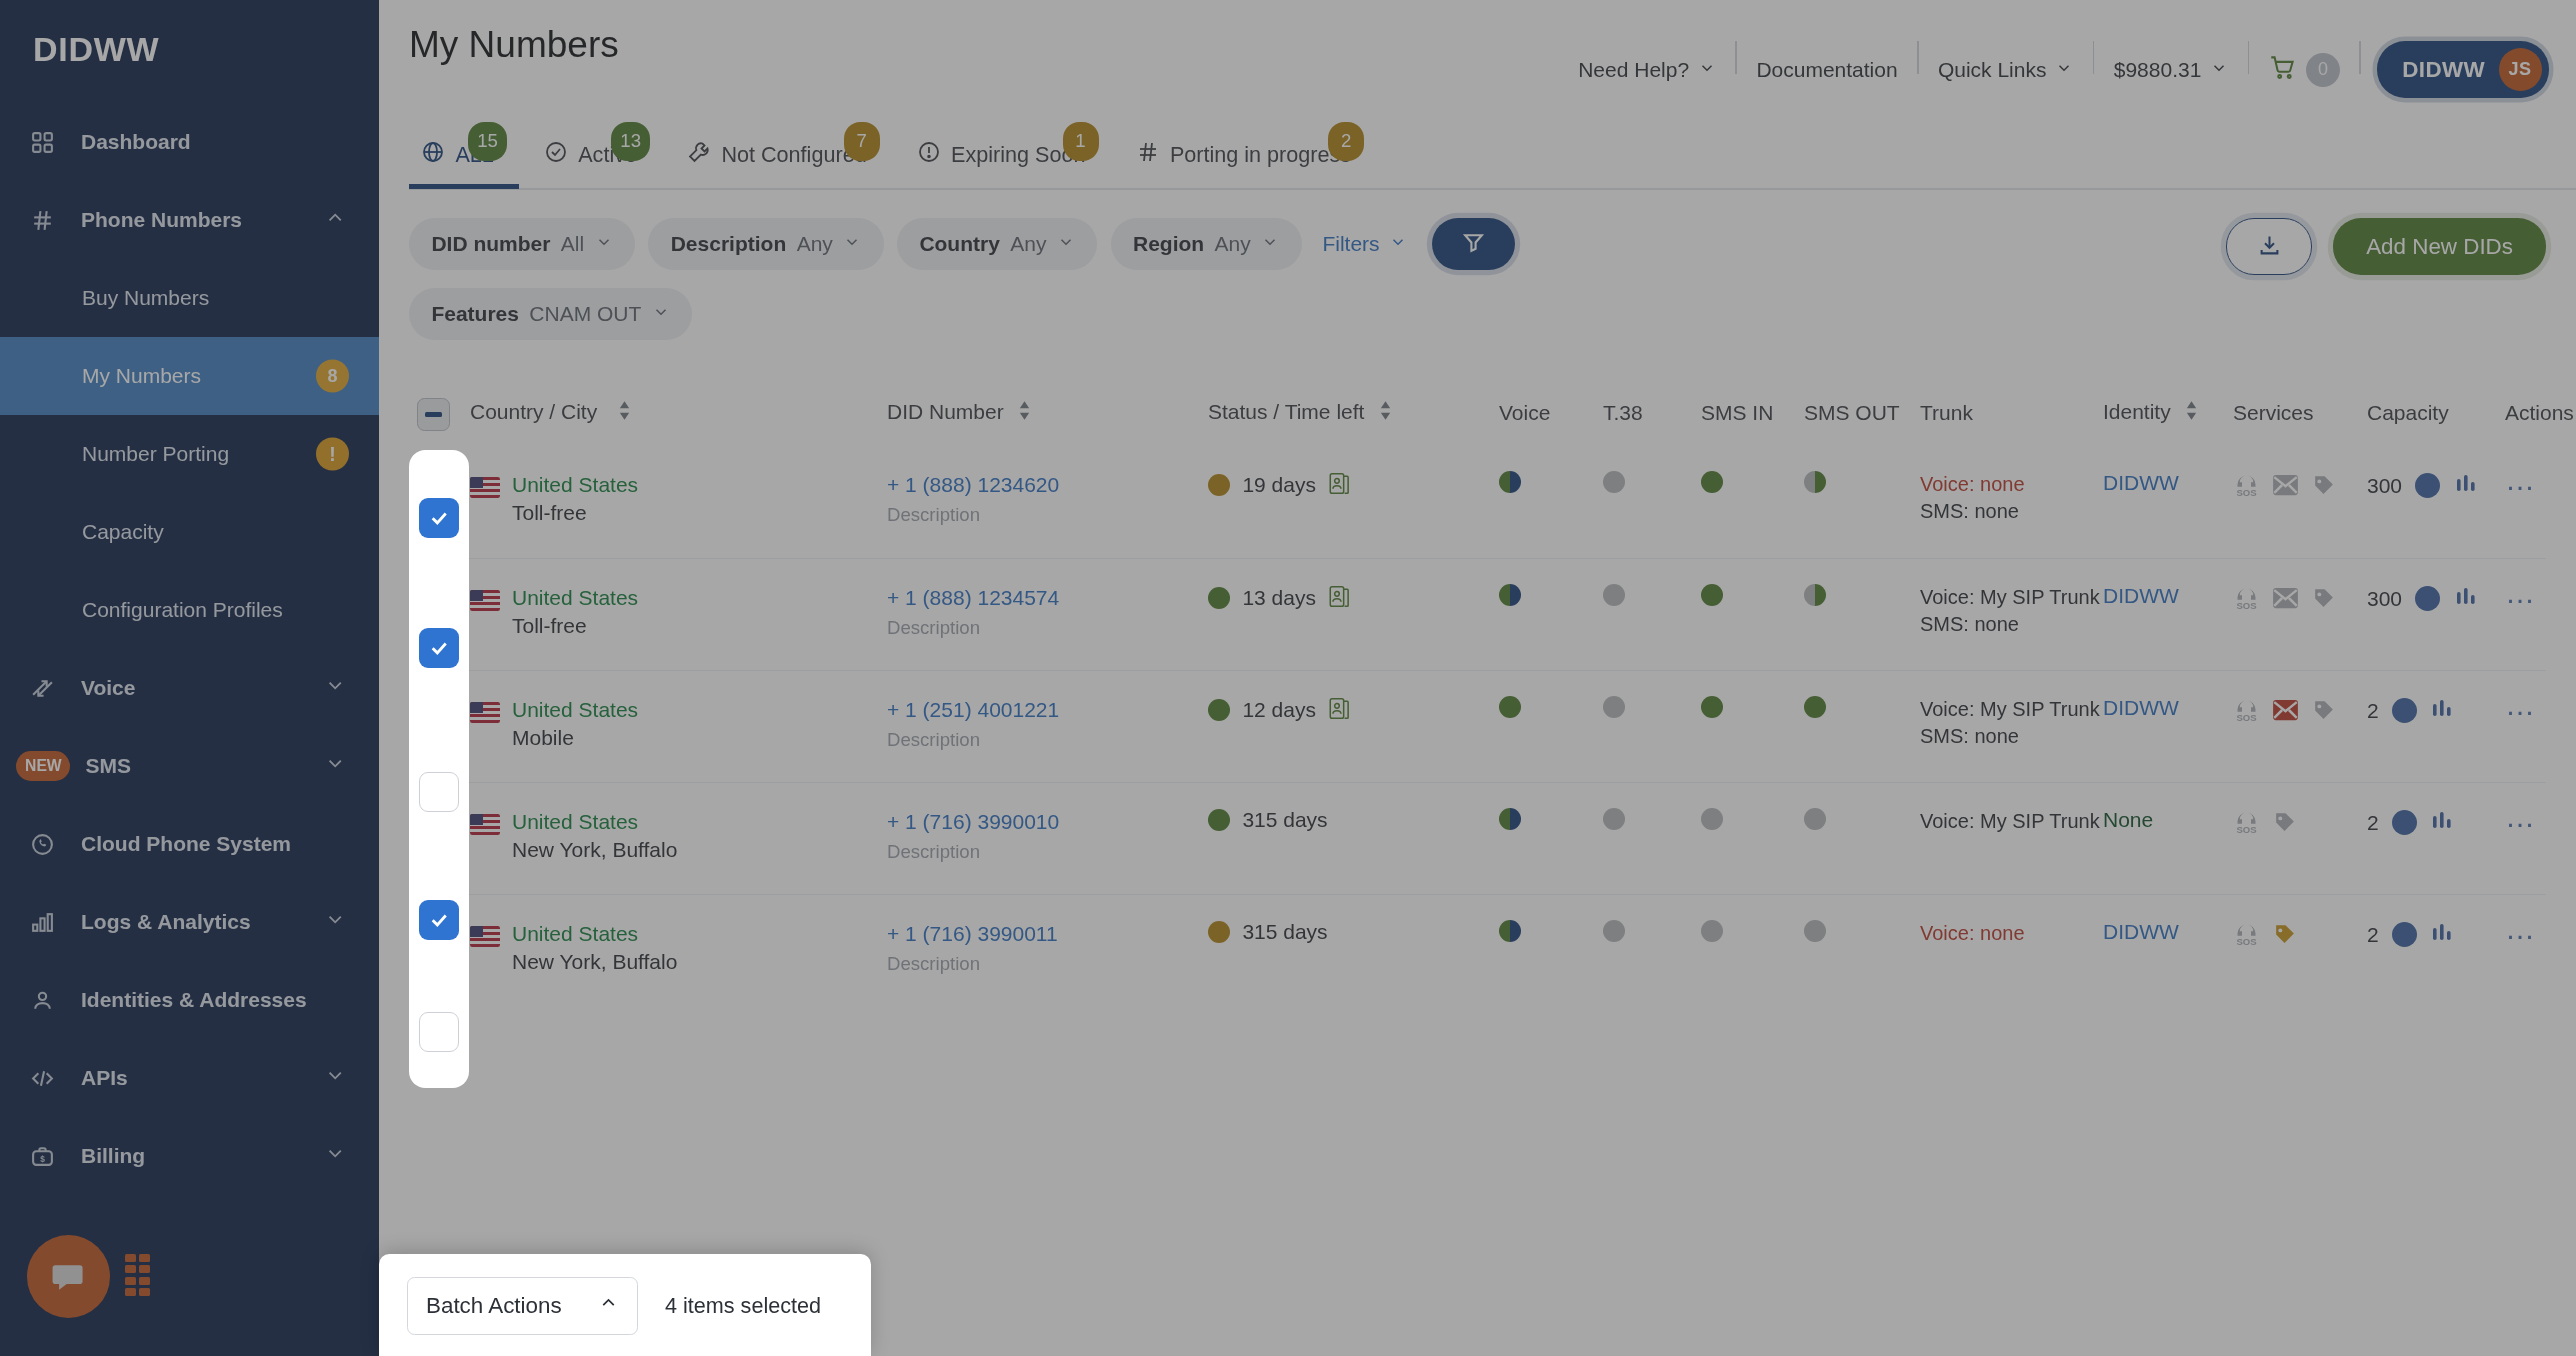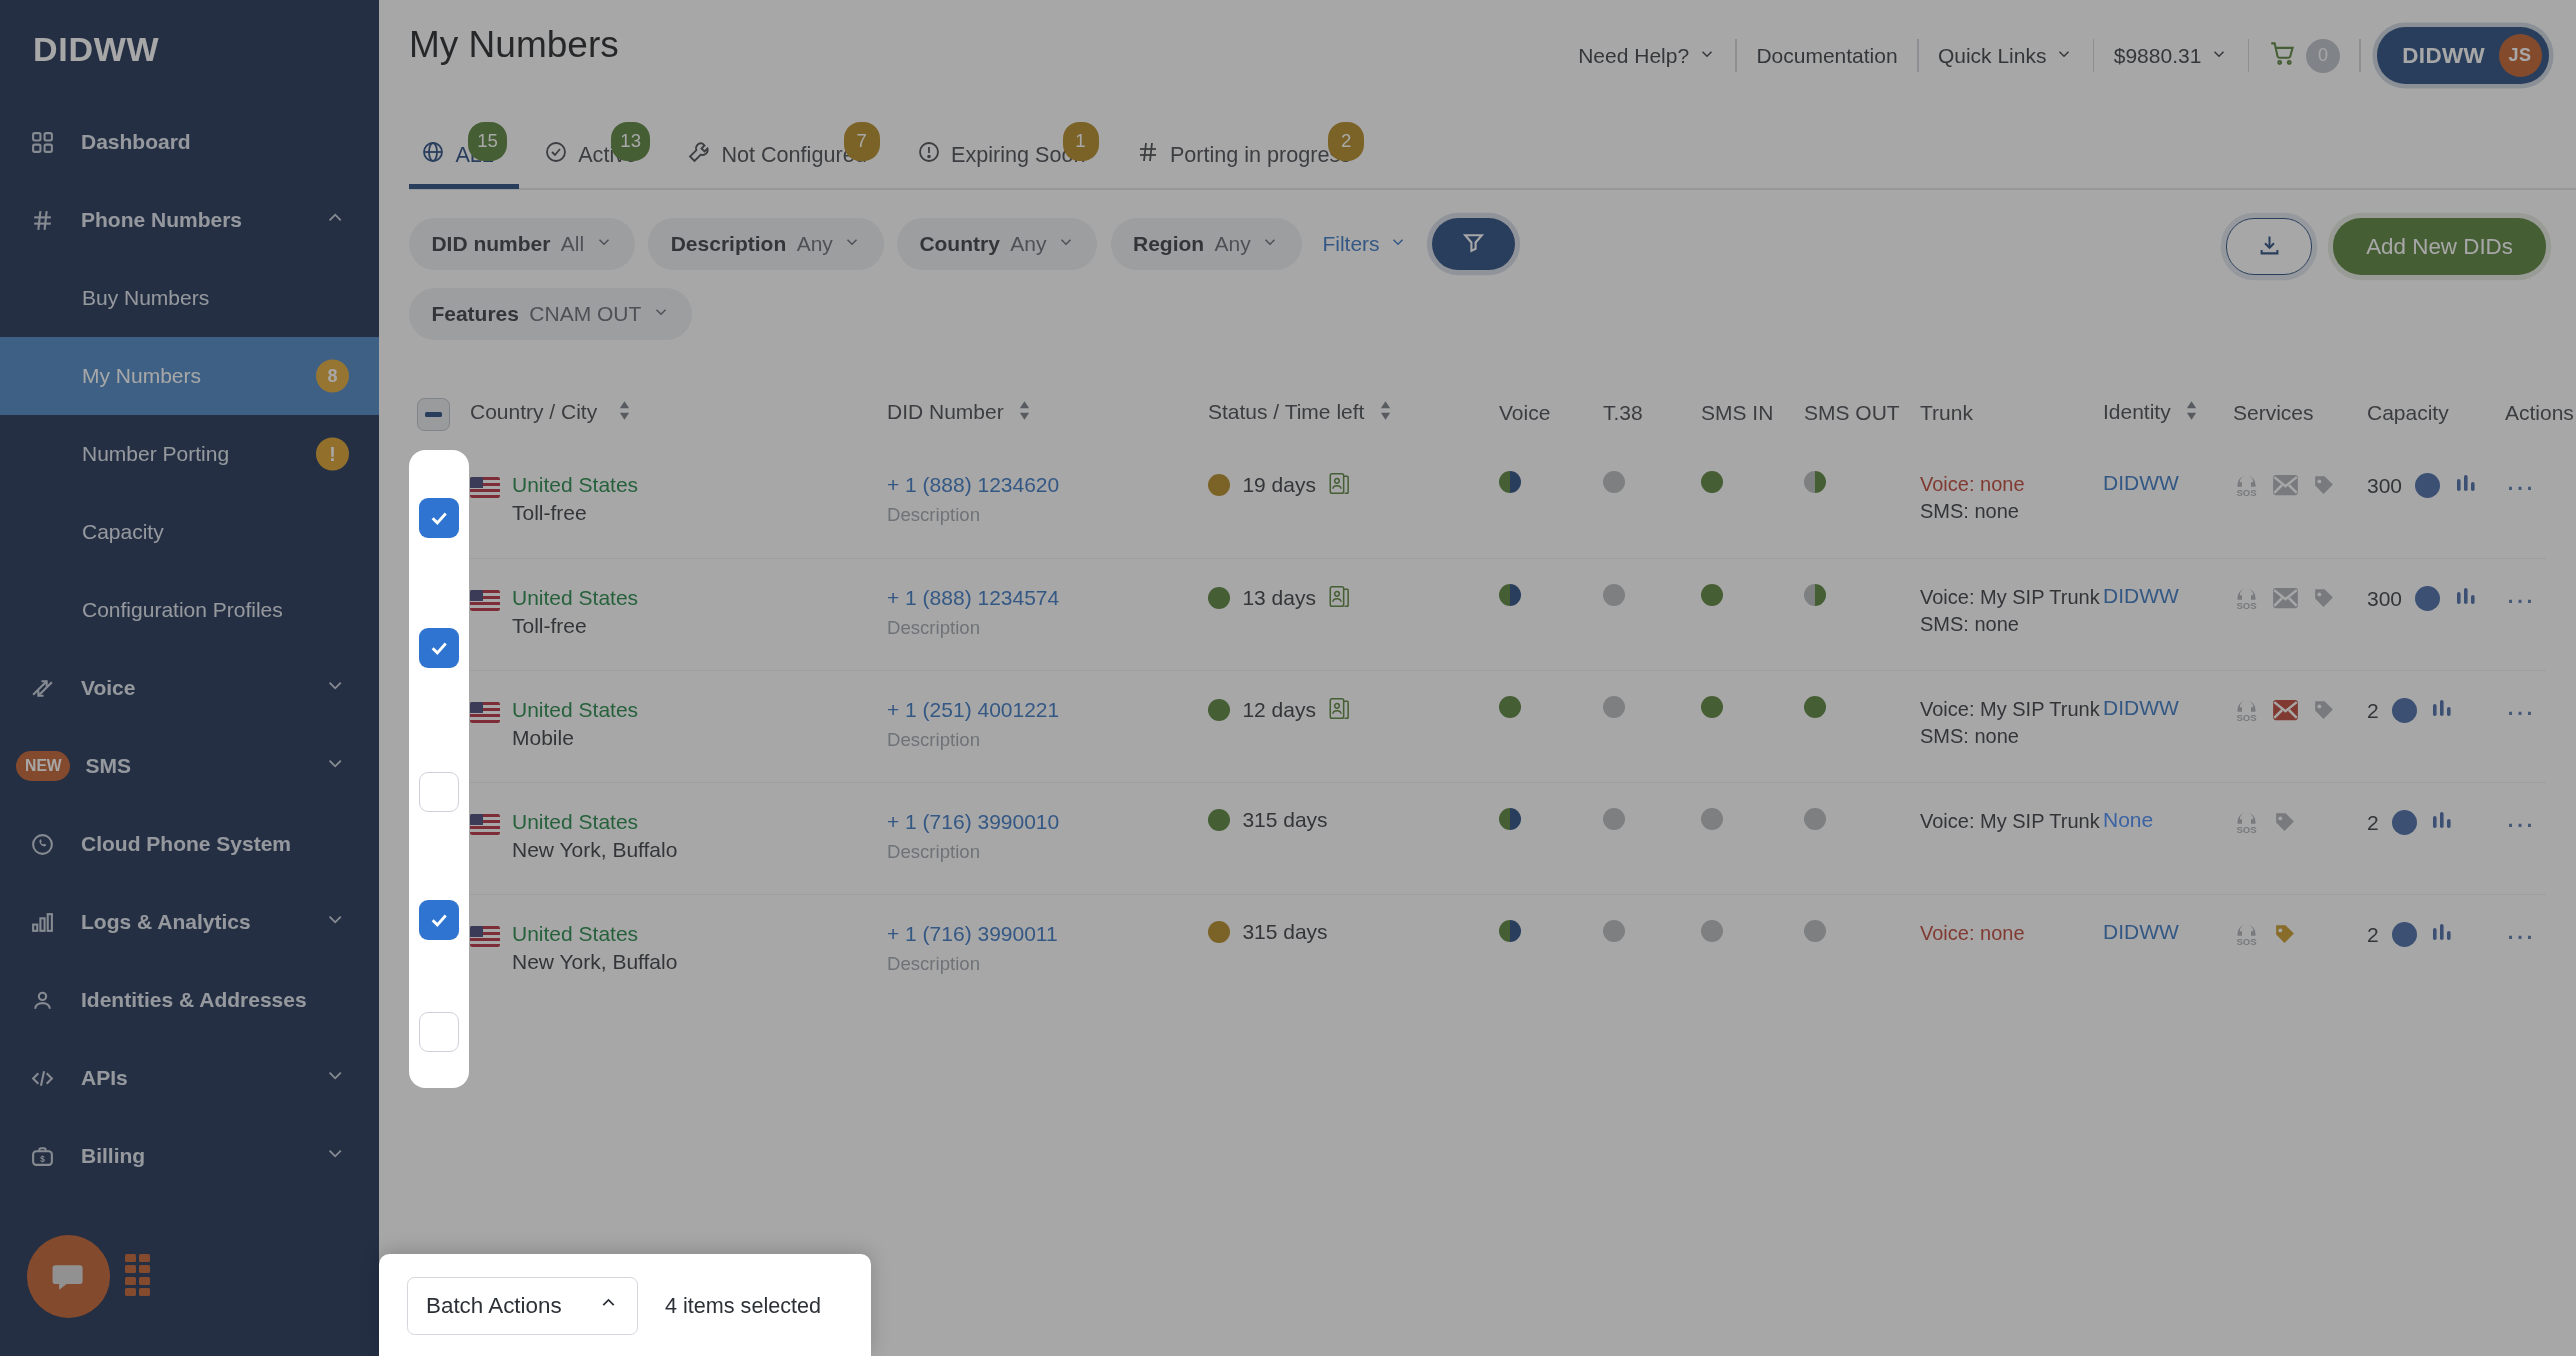--- a/index.html
+++ b/index.html
@@ -76,22 +76,22 @@
     width: 2197px; height: 1357px; background: #ffffff;
   }
   .topbar {
     position: absolute; top: 0; left: 0; right: 0; height: 104px;
   }
   .page-title {
     position: absolute; left: 30px; top: 24px;
     font-size: 37px; font-weight: 400; color: #14161a;
   }
   .topnav {
-    position: absolute; right: 27px; top: 27px;
-    display: flex; align-items: center; gap: 0px; font-size: 21px; color: #2f3339;
+    position: absolute; right: 27px; top: 41px;
+    display: flex; gap: 0px; font-size: 21px; color: #2f3339;
   }
   .topnav .tn { padding: 0 19.4px; display:flex; align-items:center; gap: 9px; cursor: pointer; }
   .topnav .divider { width: 1.5px; height: 33px; background: #cfd4da; }
   .cart-wrap { display: flex; align-items: center; gap: 10.4px; padding: 0 19.4px; cursor: pointer; }
   .cart-count {
     width: 34px; height: 34px; border-radius: 17px; background: #b9bec5;
     color: #fff; font-size: 18px; display: flex; align-items: center; justify-content: center;
   }
   .acct-pill {
     display: flex; align-items: center; background: #1b4178; border-radius: 28px;
@@ -224,21 +224,21 @@
   .dot.green { background: #4d7a2e; }
   .dot.amber { background: #b08316; }
   .dot.grey  { background: #b3b6ba; }
   .dot.half-blue { background: linear-gradient(90deg,#4d7a2e 0 50%, #1b4178 50% 100%); }
   .dot.half-grey { background: linear-gradient(90deg,#b3b6ba 0 50%, #4d7a2e 50% 100%); }
   .status-txt { font-size: 21px; color: #2c3037; }
 
   .trunk-txt { font-size: 20px; color: #2c3037; line-height: 1.36; }
   .trunk-txt.red { color: #b93a2b; }
   .ident-txt { font-size: 21px; color: #2f6fc0; cursor: pointer; }
-  .ident-txt.none { color: #3b82f6; cursor: default; }
+  .ident-txt.none { color: #14532d; cursor: default; }
   .serv { display:flex; align-items:center; gap: 12px; }
   .cap { display:flex; align-items:center; gap: 13.4px; font-size: 21px; color:#2c3037;}
   .cap-dot { width: 25px; height: 25px; border-radius: 12.7px; background:#3c61a0; flex:none;}
   .dots-btn { font-size: 30px; color:#4a6ea8; letter-spacing: 3px; cursor:pointer; line-height: .6;}
 
   
   .batchbar {
     position: absolute; left: 379px; bottom: 0; width: 492px; height: 103px;
     background: #ffffff; border-radius: 10.4px 10.4px 0 0;
     box-shadow: 0 -3px 19.4px rgba(0,0,0,.18);

